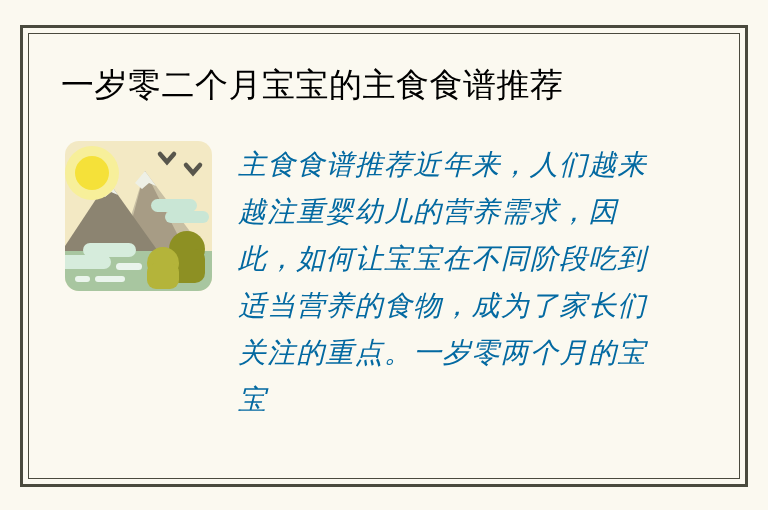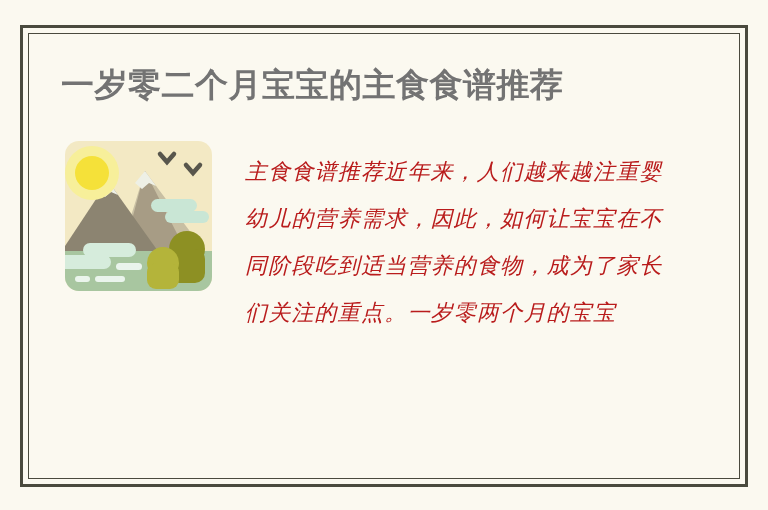--- a/index.html
+++ b/index.html
@@ -54,24 +54,24 @@
     bottom: 0;
     padding: 27px 30px 0 32px;
     box-sizing: border-box;
   }
 
   
   #article-title {
     margin: 0;
     font-family: "Liberation Sans", "DejaVu Sans", sans-serif;
     font-size: 33px;
-    font-weight: 700;
+    font-weight: 400;
     line-height: 1.45;
     letter-spacing: 0.5px;
-    color: #737373;
+    color: #000000;
     max-width: 560px;
     word-break: break-all;
   }
 
   
   #content-row {
     display: flex;
     align-items: flex-start;
     margin-top: 24px;
   }
@@ -90,25 +90,25 @@
     height: 165px;
   }
 
   
   #excerpt-wrap {
     flex: 1 1 auto;
     padding-top: 4px;
     min-width: 0;
   }
   #article-excerpt {
-    margin: 11px;
+    margin: 4px;
     font-family: "DejaVu Serif", "Liberation Serif", serif;
-    font-size: 22px;
+    font-size: 28px;
     line-height: 47px;
-    color: #b91c1c;
+    color: #0369a1;
     letter-spacing: 1.2px;
     word-break: break-all;
     max-width: 420px;
     font-style: italic;
   }
 </style>
 </head>
 <body>
 
 <div id="page">

